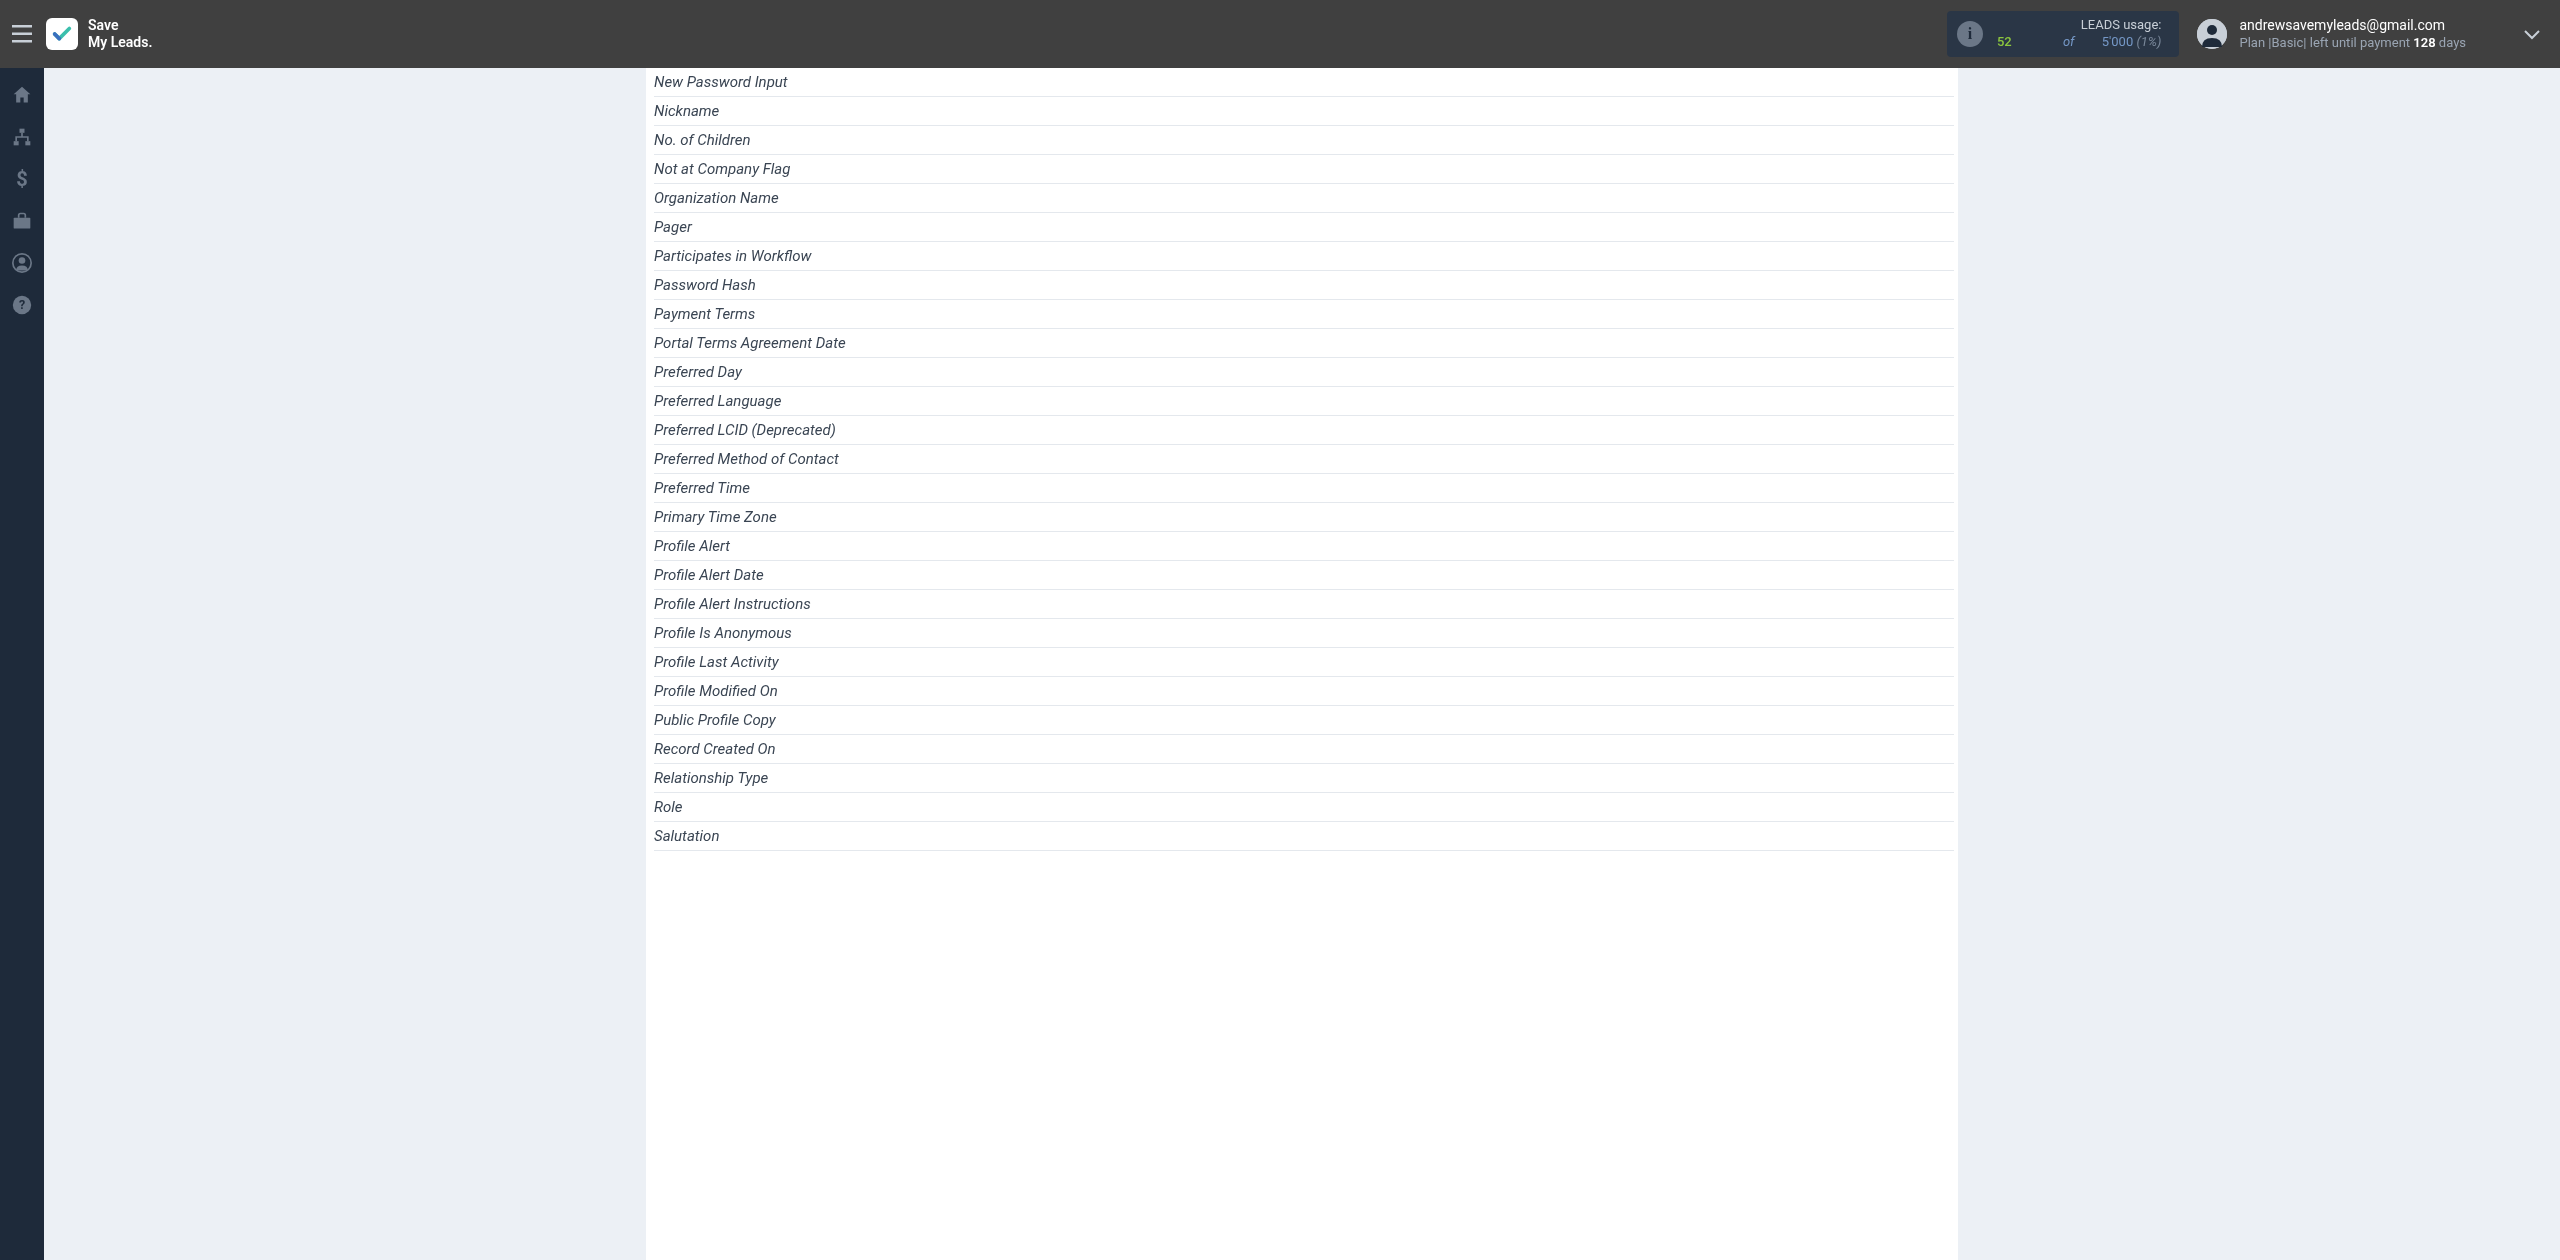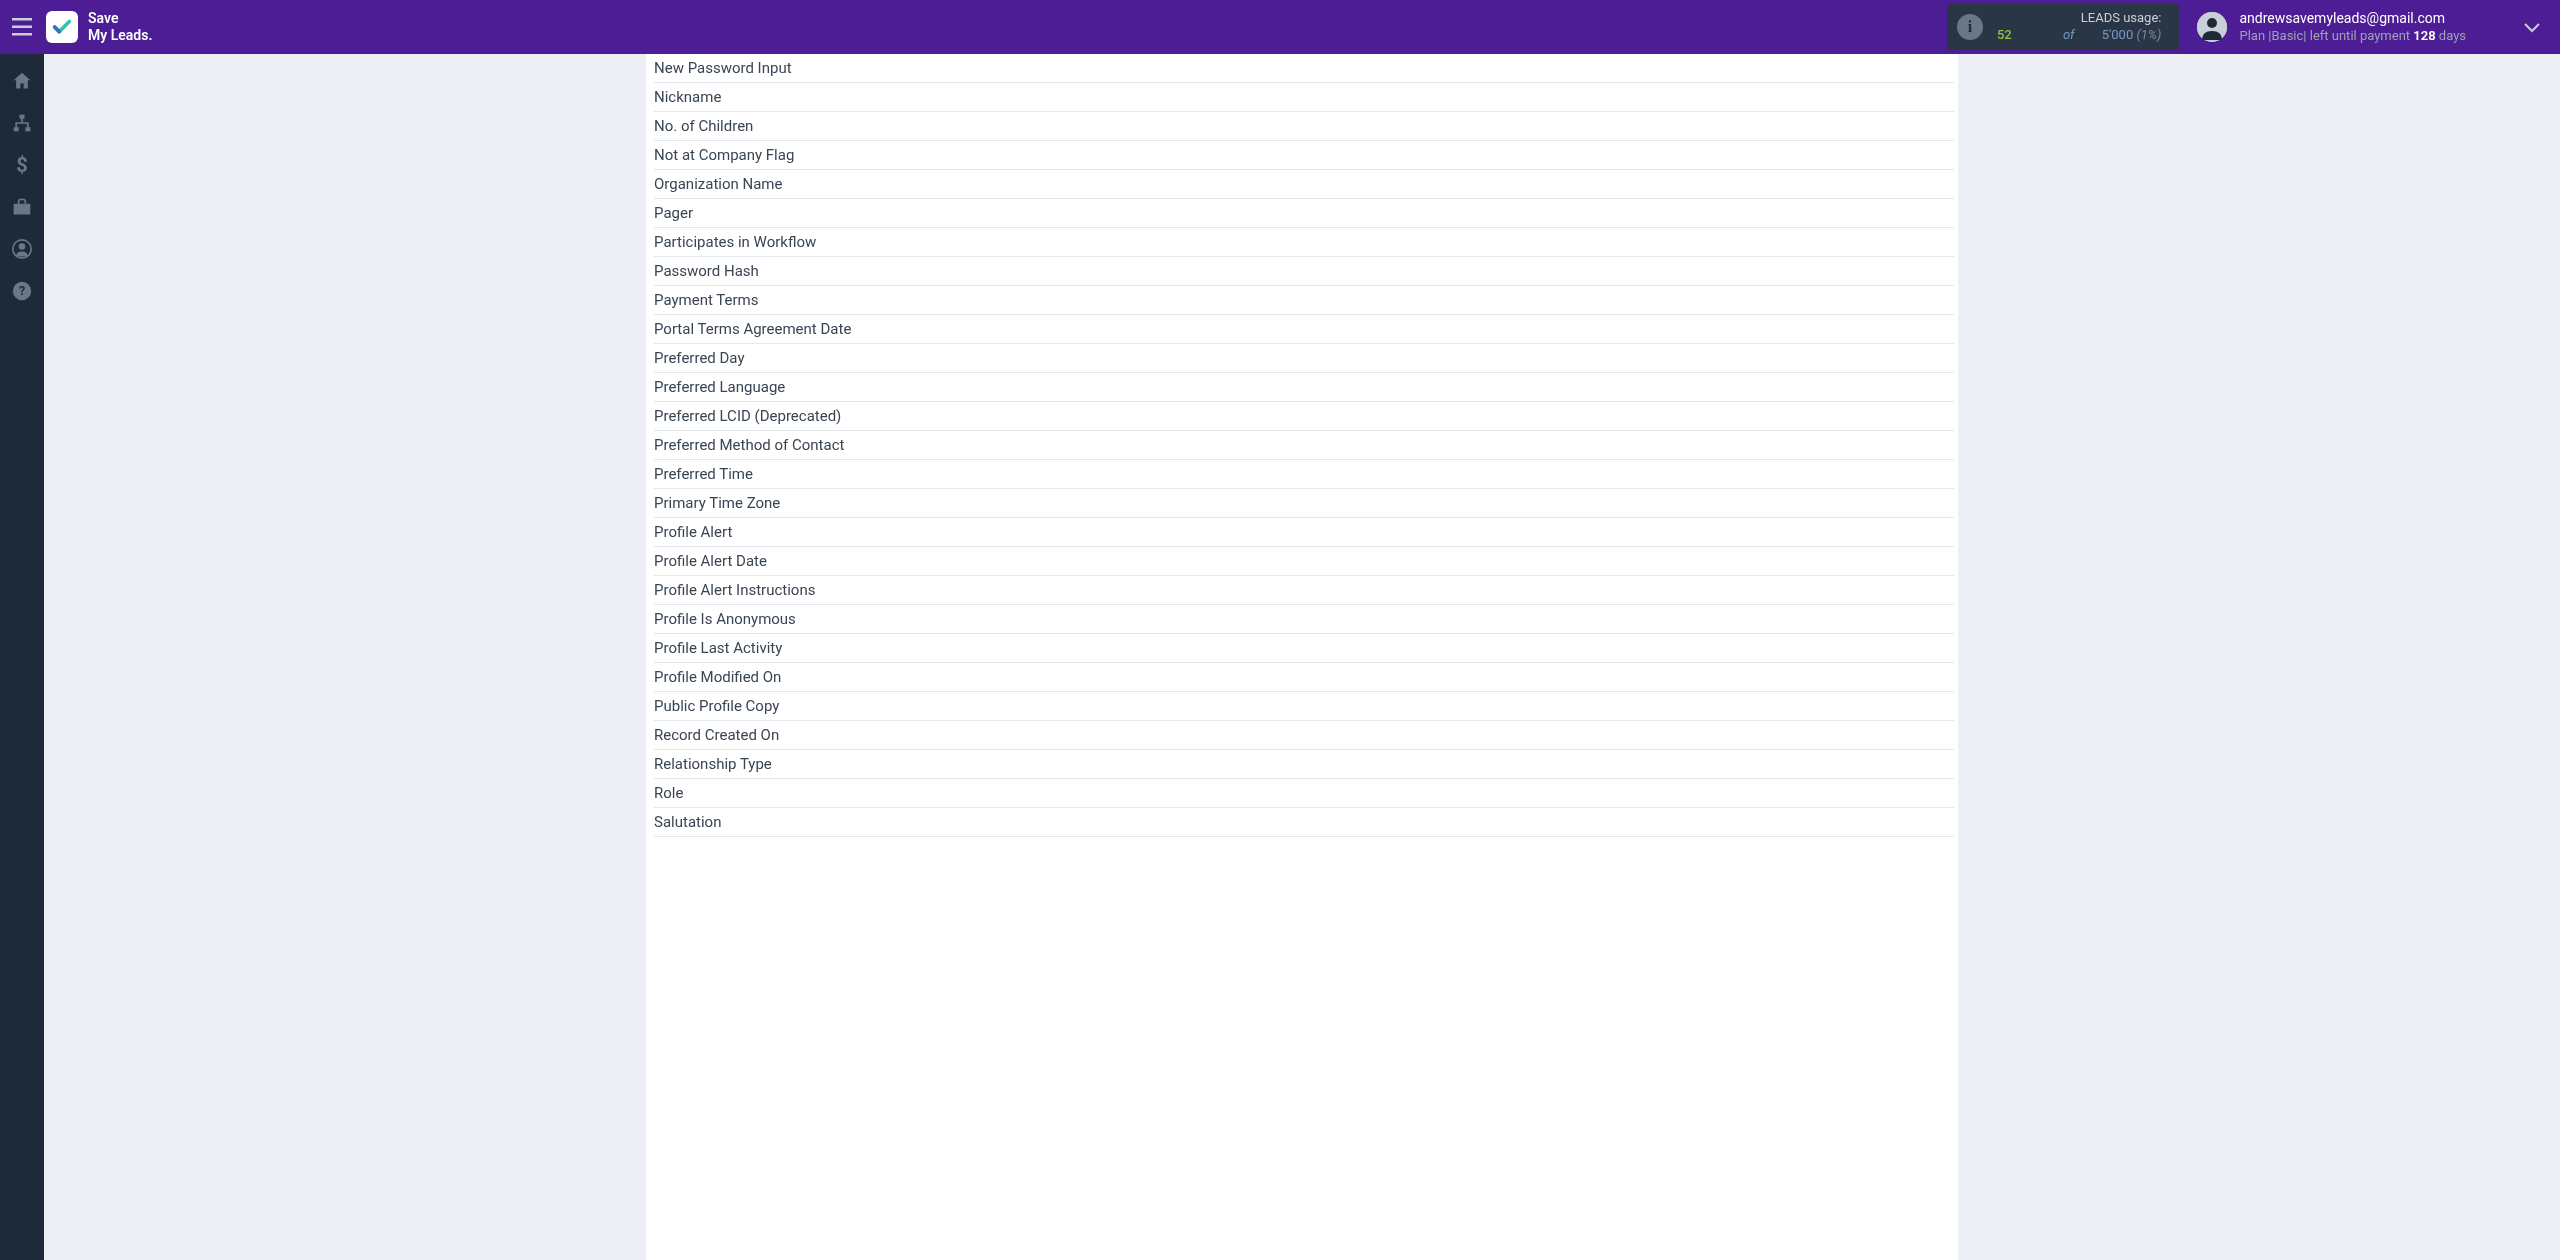--- a/index.html
+++ b/index.html
@@ -8,22 +8,22 @@
       box-sizing: border-box;
     }
     body {
       font-family: -apple-system, BlinkMacSystemFont, "Segoe UI", Roboto, "Helvetica Neue", Arial, sans-serif;
       background: #ecf0f5;
       width: 2560px;
       height: 1260px;
       overflow: hidden;
     }
     .header {
-      height: 54px;
-      background: #4c1d95;
+      height: 68px;
+      background: #404040;
       display: flex;
       align-items: center;
       position: relative;
       z-index: 10;
     }
     .hamburger {
       width: 44px;
       height: 54px;
       display: flex;
       align-items: center;
@@ -152,20 +152,21 @@
     .list-item {
       padding: 5px 0 5px 0;
       font-size: 15px;
       color: #3a4553;
       border-bottom: 1px solid #e4e8ed;
       cursor: pointer;
     }
     .list-container {
       padding-left: 8px;
       padding-right: 4px;
+      font-style: italic;
     }
   </style>
 </head>
 <body>
 
 <div class="header">
   <div class="hamburger">
     <svg viewBox="0 0 20 18">
       <rect y="0" width="20" height="2.5" fill="#c8cfd7"></rect>
       <rect y="7.5" width="20" height="2.5" fill="#c8cfd7"></rect>

